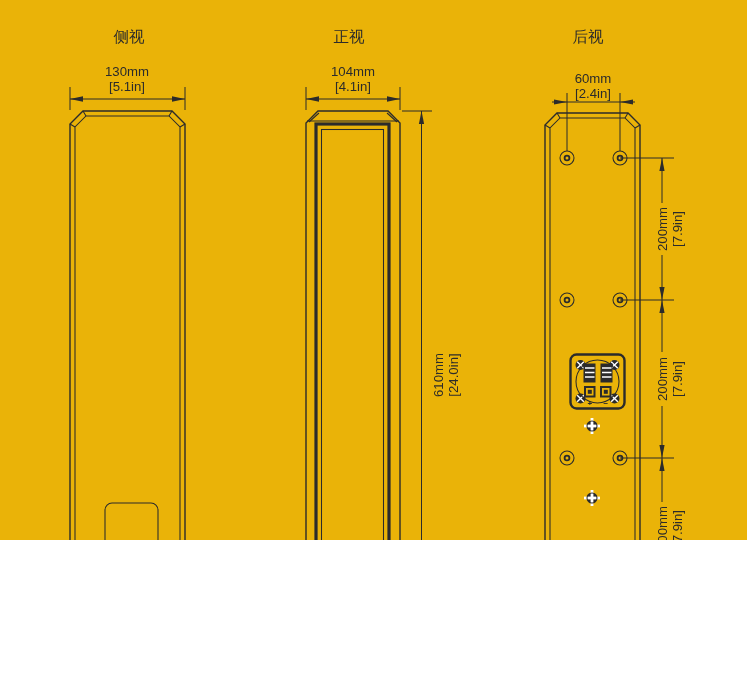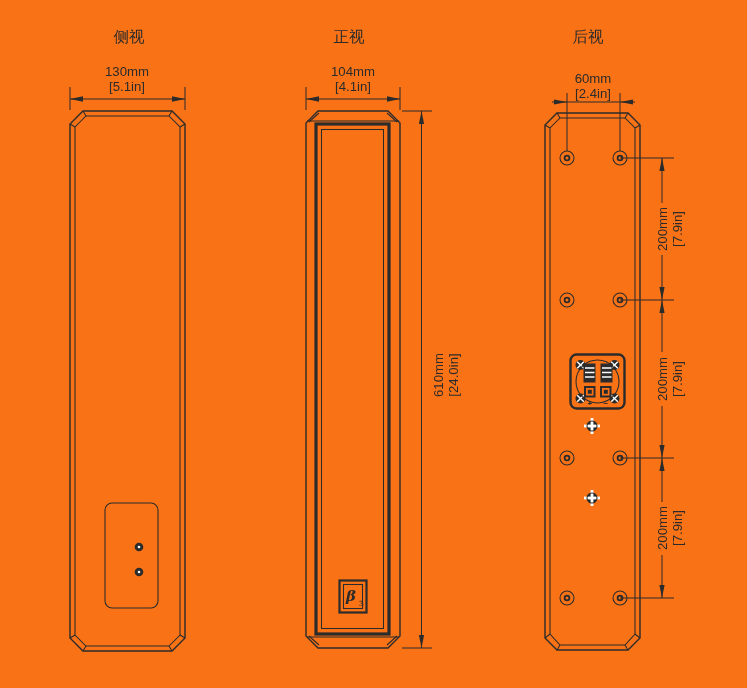--- a/index.html
+++ b/index.html
@@ -1,16 +1,16 @@
 <!DOCTYPE html>
 <html><head>
 <meta charset="utf-8">
 <style>
   html,body{margin:0;padding:0;background:#ffffff;}
-  .stage{position:relative;width:747px;height:688px;background:#f97316;overflow:hidden;
+  .stage{position:relative;width:747px;height:540px;background:#eab308;overflow:hidden;
          font-family:"Liberation Sans", sans-serif;}
   svg{display:block;}
   svg text{font-family:"Liberation Sans","DejaVu Sans",sans-serif;fill:#2b2b2b;}
   .title-txt{font-size:15.5px;}
   .dim-txt{font-size:13.2px;}
   .tiny-txt{font-size:8px;font-weight:bold;}
   .logo-txt{font-size:15px;font-family:"DejaVu Serif",serif;font-style:italic;font-weight:bold;}
   .logo-sub{font-size:7px;font-family:"DejaVu Serif",serif;font-weight:bold;}
   .ln{stroke:#2b2b2b;stroke-width:1.4;fill:none;}
   .ln-thin{stroke:#2b2b2b;stroke-width:1.05;fill:none;}

